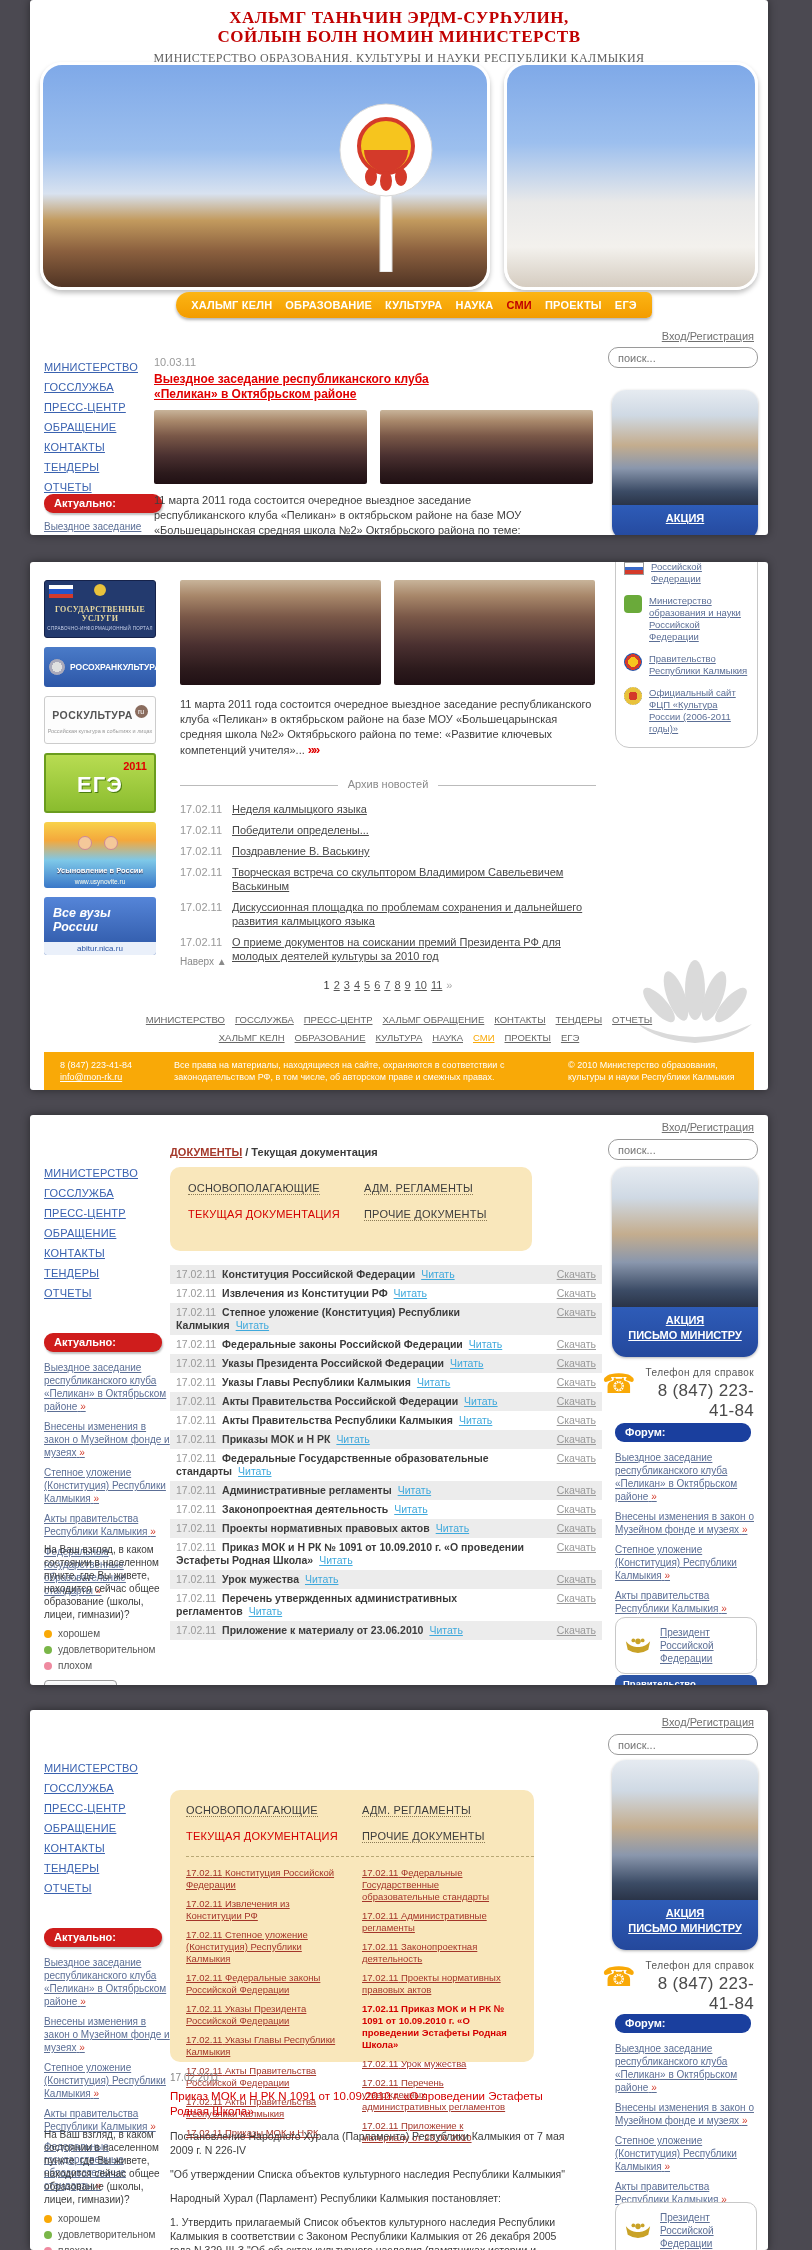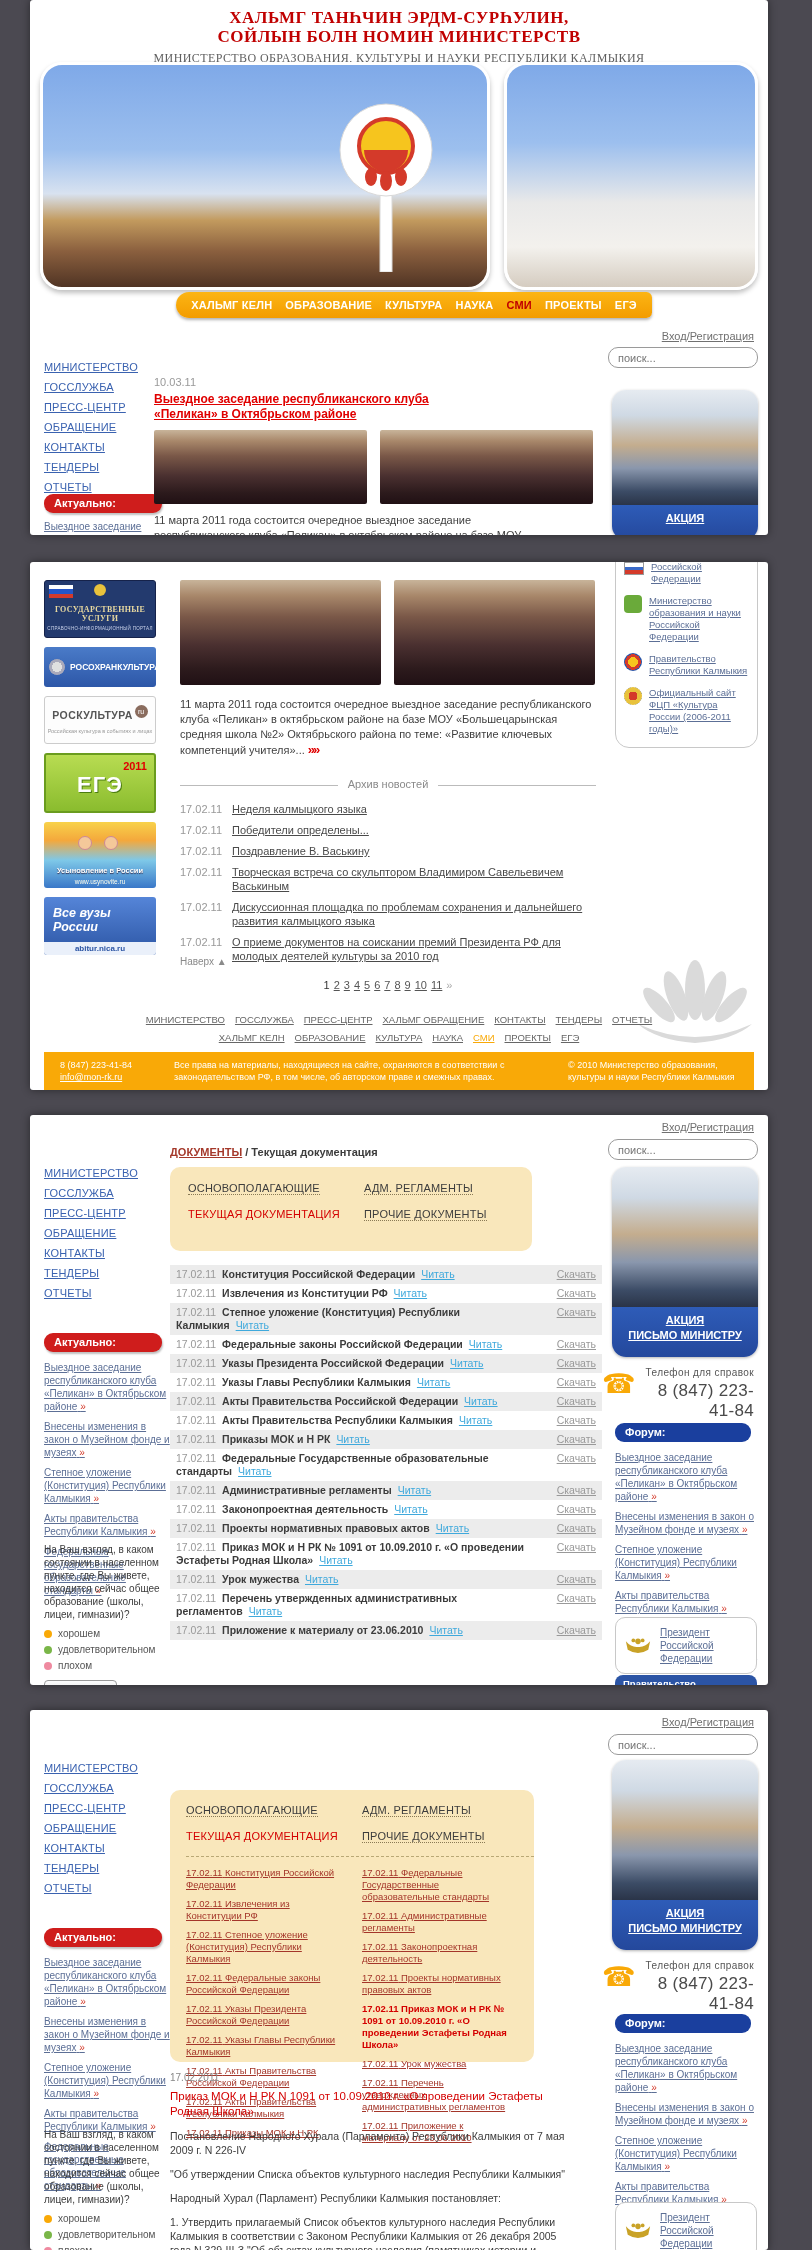--- a/index.html
+++ b/index.html
@@ -26,21 +26,21 @@
 .login{position:absolute;font-size:11px;color:#707070;text-decoration:underline}
 .searchbox{position:absolute;width:150px;height:21px;border:1px solid #9a9a9a;border-radius:10px;padding:0 9px;font-size:11px;color:#777;background:#fff;outline:none}
 #s1 .login{top:330px;right:14px}
 #s1 .searchbox{top:347px;right:10px}
 .menu{position:absolute;left:14px;width:122px}
 .menu a{display:block;font-size:11px;color:#3a62b0;text-decoration:underline;margin-bottom:8px;letter-spacing:.2px}
 #s1 .menu{top:361px}
 .akt-pill{position:absolute;left:14px;width:118px;background:#cf1d1c;color:#fff;font-weight:bold;font-size:11px;padding:3px 0 4px 10px;border-radius:9px;box-shadow:1px 2px 2px rgba(0,0,0,.25)}
 #s1 .akt-pill{top:494px}
 .akt-teaser{position:absolute;left:14px;top:521px;font-size:10px;color:#5c6f96;text-decoration:underline}
-.s1main{position:absolute;left:124px;top:376px;width:440px}
+.s1main{position:absolute;left:124px;top:356px;width:440px}
 .news-date{font-size:11px;color:#999}
 .news-title{display:inline-block;margin-top:4px;font-size:12px;font-weight:bold;color:#e00000;text-decoration:underline;line-height:15px;width:330px}
 .photo-row{display:flex;gap:13px;margin-top:8px}
 .photo-group{background:linear-gradient(180deg,#c8b49a 0%,#a8876a 15%,#7a5848 35%,#4a3030 62%,#2c1a1c 85%,#201014 100%);border-radius:2px}
 #s1 .photo-group{width:213px;height:74px}
 .news-text{margin-top:9px;font-size:11px;color:#3f3f3f;line-height:15px;width:372px}
 .minister-card{position:absolute;right:10px;width:146px;border-radius:14px;overflow:hidden;box-shadow:0 1px 3px rgba(0,0,0,.3)}
 #s1 .minister-card{top:390px}
 .m-photo{height:115px;background:linear-gradient(180deg,#e6ebf1 0%,#cfd9e4 22%,#c4ad8e 48%,#8a97ad 68%,#3c4c66 88%,#2a3448 100%)}
 .akcia-bar{background:linear-gradient(#2e5cb8,#24489c);text-align:center;padding:6px 0 14px}
@@ -64,21 +64,21 @@
 .bn4{height:60px;background:linear-gradient(#b8dc52,#8abc2e);border:2px solid #6a9c1e;text-align:center}
 .bn4-y{position:absolute;top:5px;right:7px;color:#e00000;font-weight:bold;font-size:11px}
 .bn4-t{margin-top:17px;font-size:22px;font-weight:bold;color:#fff;text-shadow:1px 1px 0 #4a7c10;letter-spacing:1px}
 .bn5{height:66px;background:linear-gradient(180deg,#f8d24a 0%,#f4a83c 28%,#7ec8e8 58%,#3a78c8 100%);text-align:center}
 .bn5 .k1,.bn5 .k2{position:absolute;top:14px;width:14px;height:14px;border-radius:50%;background:#f4c89a;border:1px solid #c89}
 .bn5 .k1{left:34px}.bn5 .k2{left:60px}
 .bn5-t{position:absolute;bottom:13px;width:100%;font-size:7.5px;font-weight:bold;color:#fff;text-shadow:0 1px 1px #335}
 .bn5-u{position:absolute;bottom:3px;width:100%;font-size:6.5px;color:#ffe}
 .bn6{height:58px;background:linear-gradient(#5585d8,#2c55a4);padding:9px 0 0 9px}
 .bn6-t{color:#fff;font-weight:bold;font-size:12.5px;font-style:italic;line-height:14px}
-.bn6-u{position:absolute;bottom:0;left:0;right:0;background:#eaf0fa;color:#2c55a4;font-weight:bold;font-size:8px;text-align:center;padding:2px 0}
+.bn6-u{position:absolute;bottom:0;left:0;right:0;background:#eaf0fa;color:#2c55a4;font-weight:normal;font-size:8px;text-align:center;padding:2px 0}
 .s2main{position:absolute;left:150px;top:18px;width:416px}
 #s2 .photo-group{width:201px;height:105px}
 .s2text{margin-top:12px;font-size:11px;color:#3f3f3f;line-height:15px}
 .more-arr{color:#e00000;font-weight:bold;font-size:13px;letter-spacing:-2px}
 .arch-hdr{display:flex;align-items:center;gap:10px;margin-top:20px;color:#8a8a8a;font-size:11px}
 .arch-hdr .line{flex:1;border-top:1px solid #bbb;margin-top:2px}
 .alist{margin-top:12px}
 .arow{display:flex;gap:8px;margin-bottom:7px;font-size:11px;line-height:14px}
 .adate{color:#999;min-width:44px}
 .arow a{color:#4a4a4a;text-decoration:underline}

